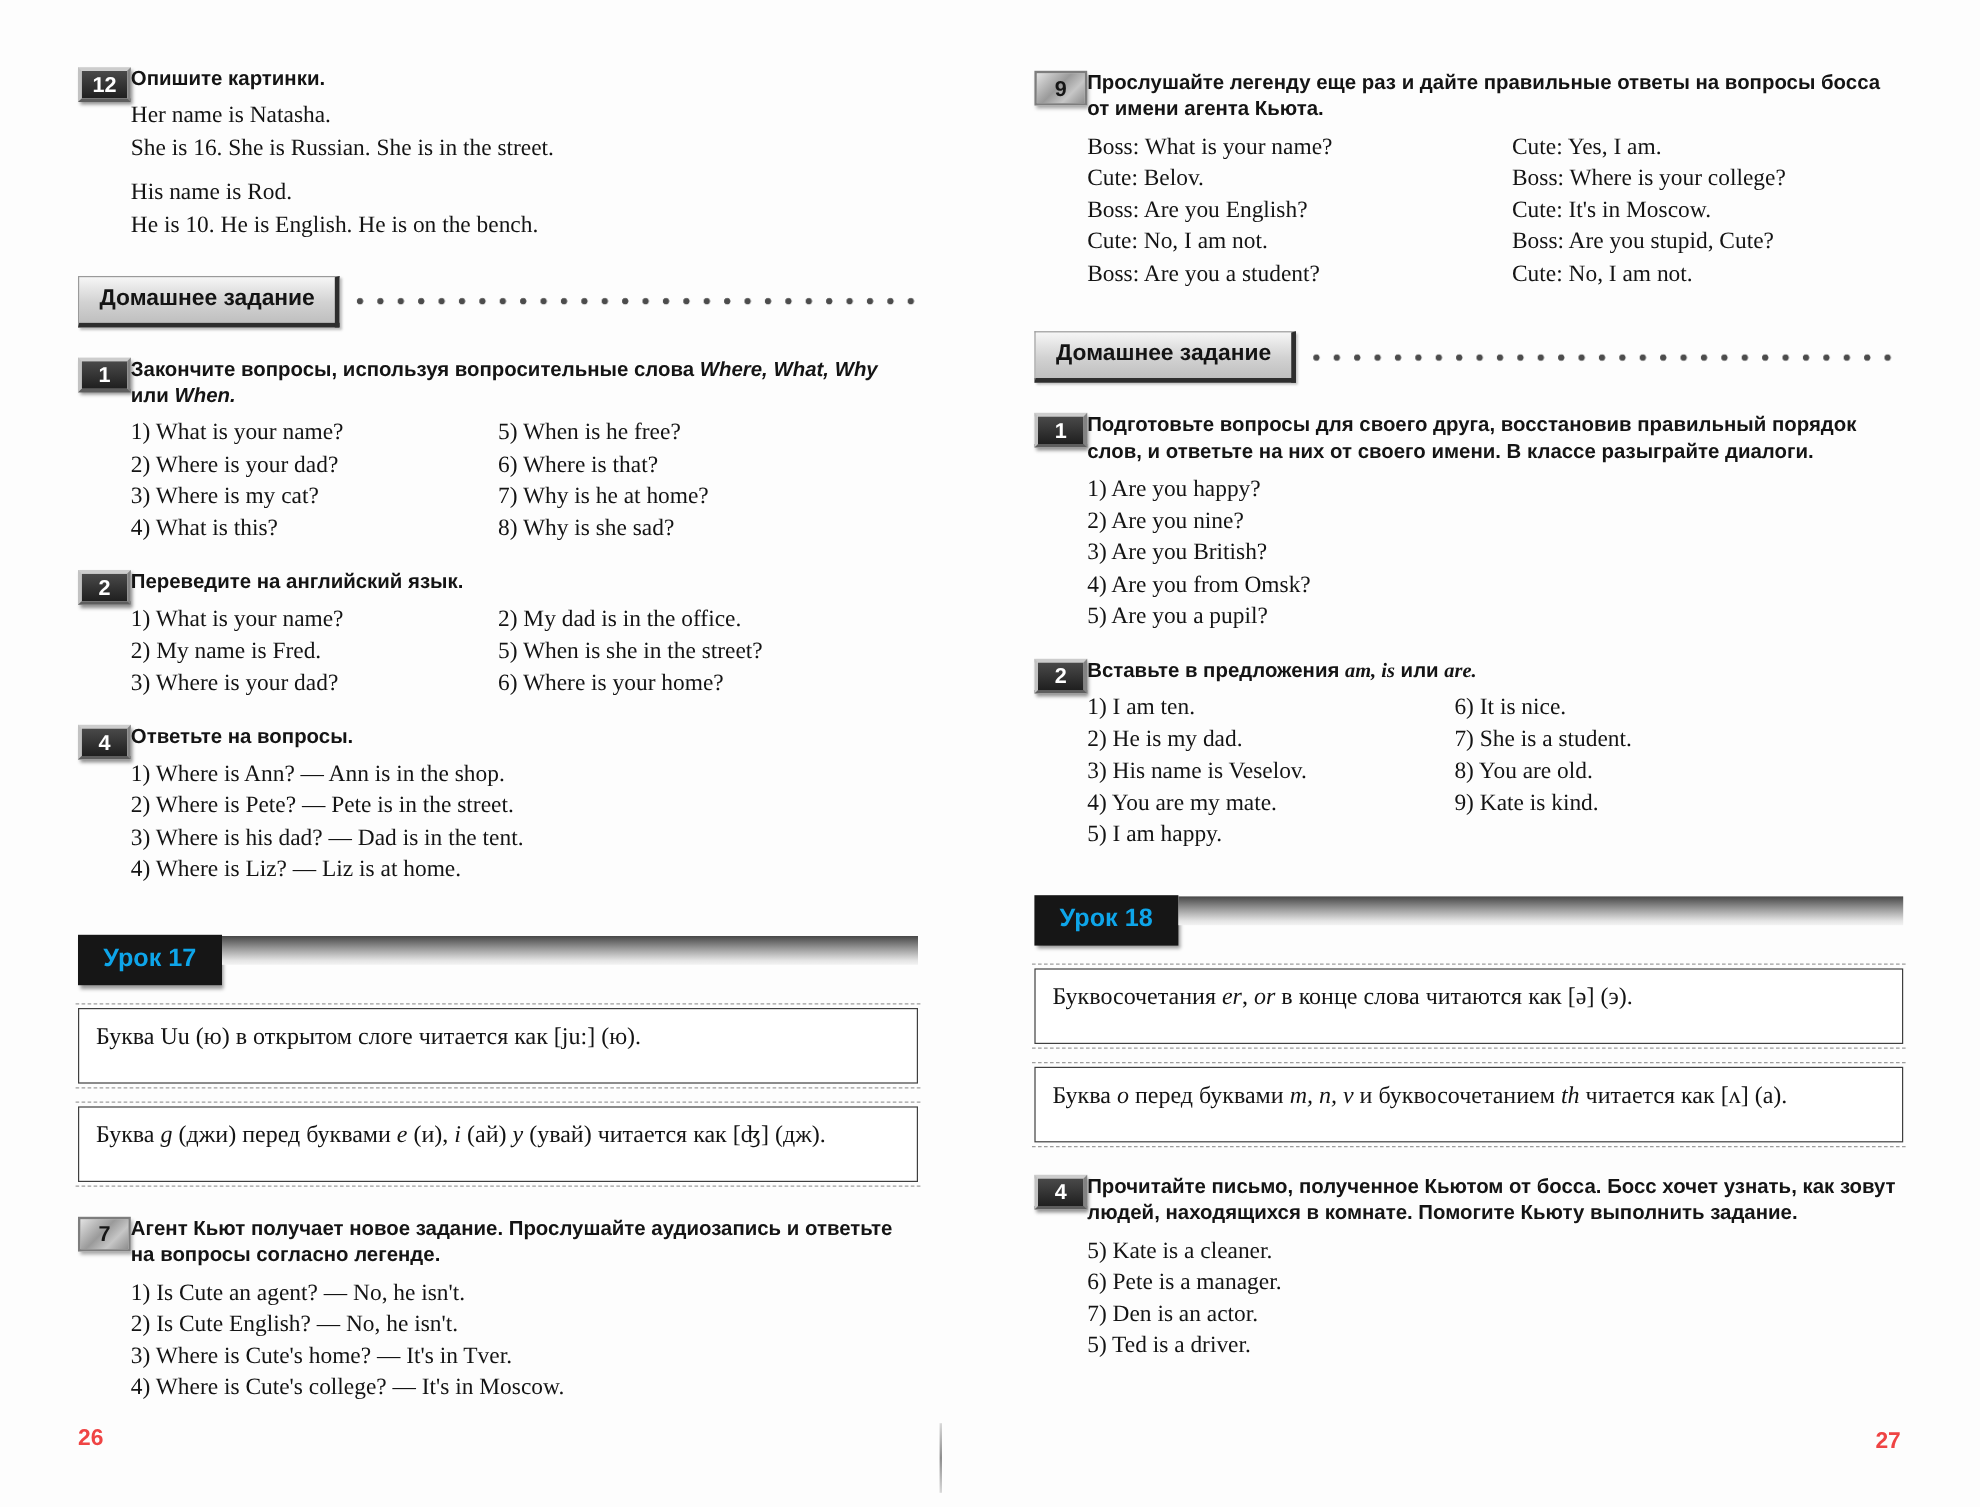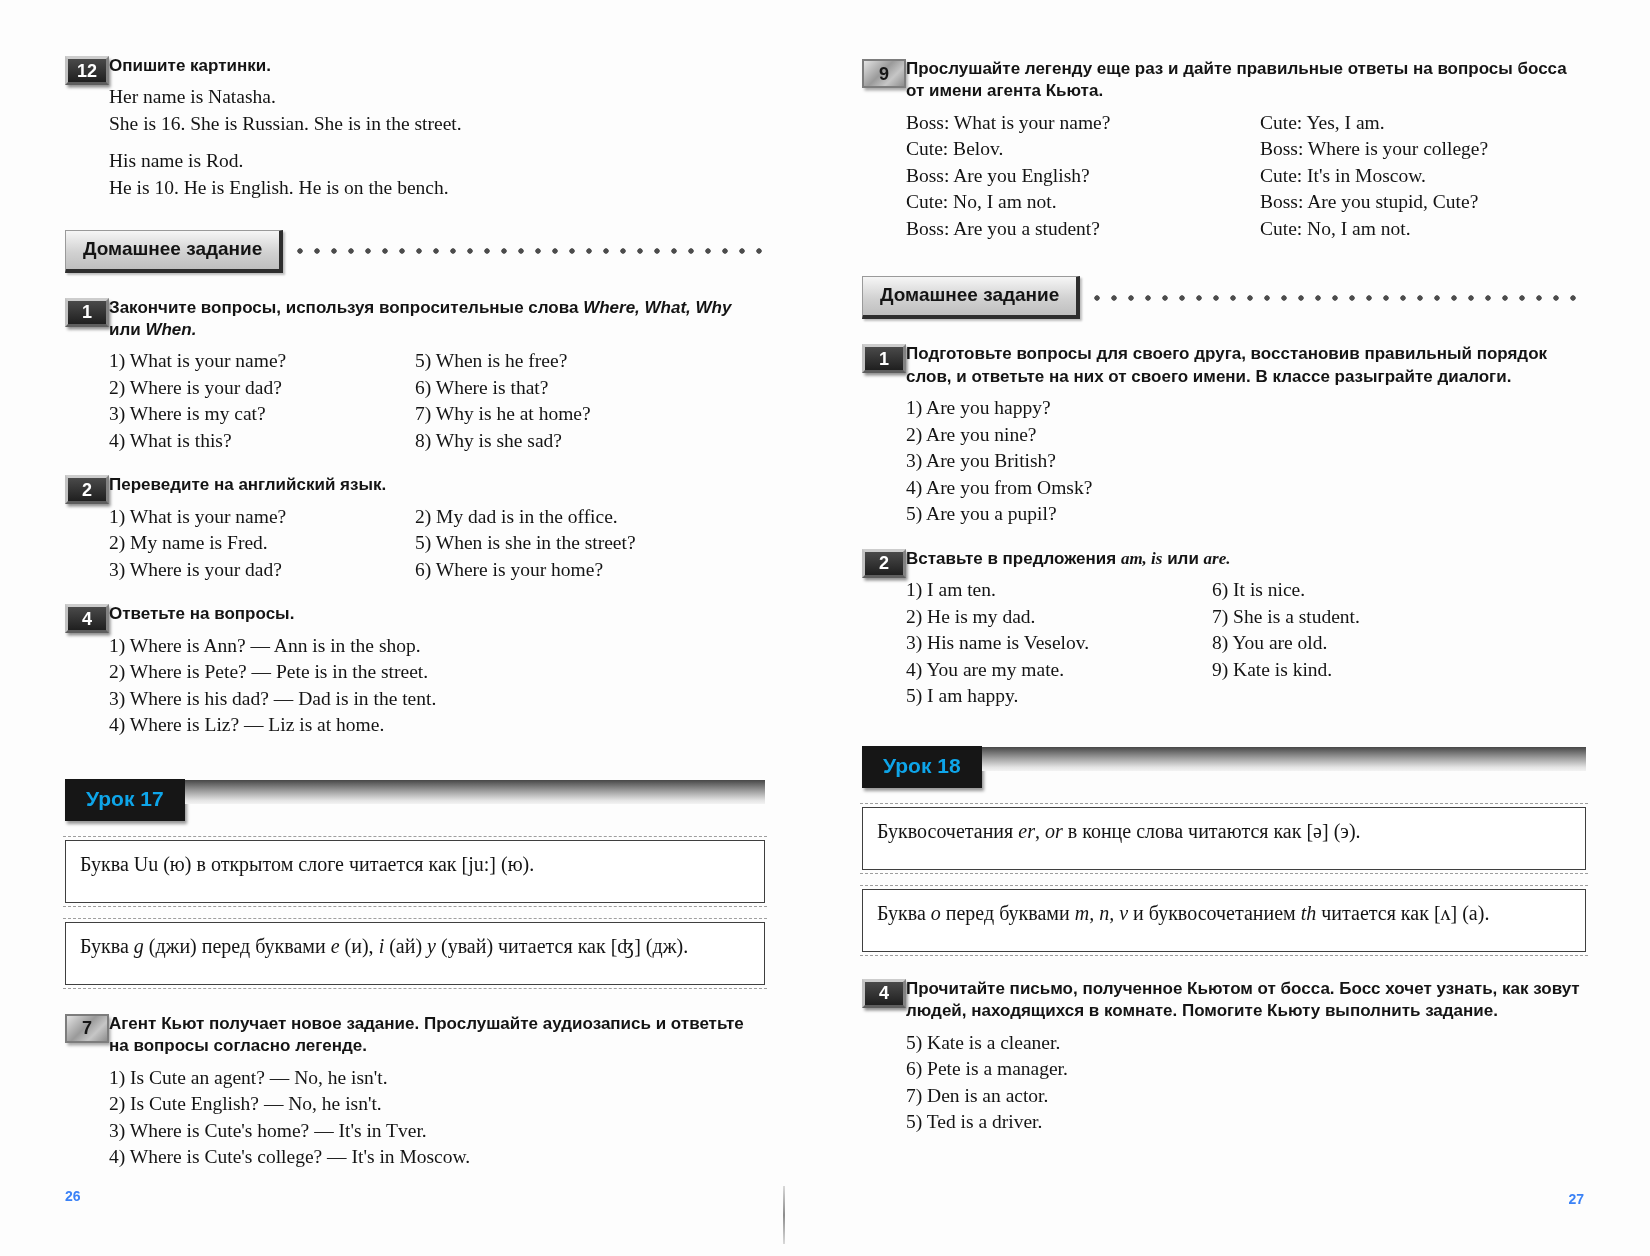--- a/index.html
+++ b/index.html
@@ -80,21 +80,21 @@
     padding:9px 14px 24px;
     font-family:"Liberation Serif", serif; font-size:20px; line-height:1.4; color:#141414;
     background:#fff;
   }
   .rulebox::before, .rulebox::after {
     content:""; position:absolute; left:-3px; right:-3px; border-top:1.5px dashed #9e9e9e;
   }
   .rulebox::before { top:-5px; }
   .rulebox::after  { bottom:-5px; }
 
-  .pagenum { position:absolute; top:1133px; font-weight:bold; font-size:14px; color:#3b82f6; }
+  .pagenum { position:absolute; top:1133px; font-weight:bold; font-size:19px; color:#ef4444; }
   .pagenum-left  { left:0; }
   .pagenum-right { right:2px; }
 
   .fold-line {
     position:absolute; left:783px; top:1186px; width:2px; height:58px;
     background:linear-gradient(180deg,#d9d9d9,#8d8d8d,#d9d9d9);
   }
 </style>
 </head>
 <body>

